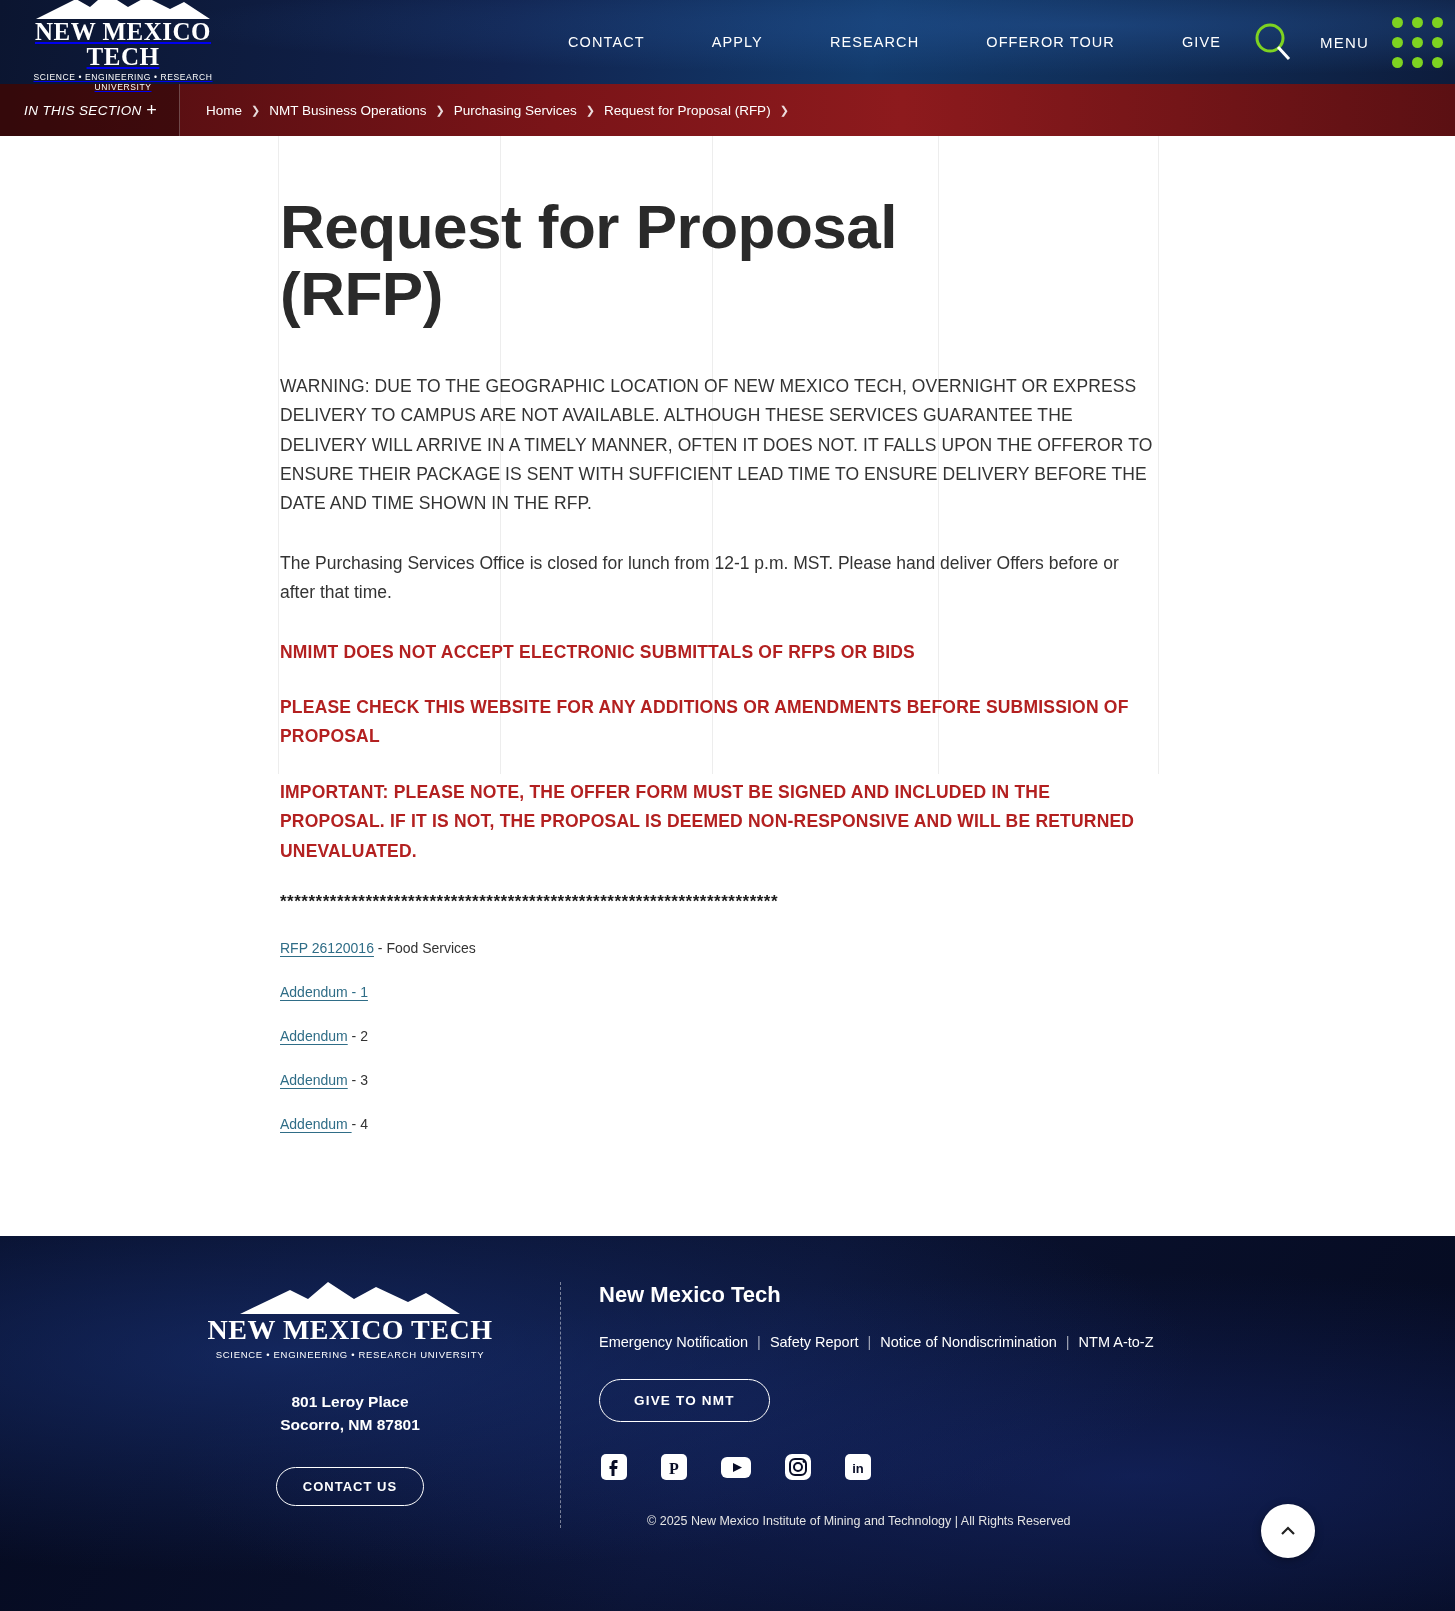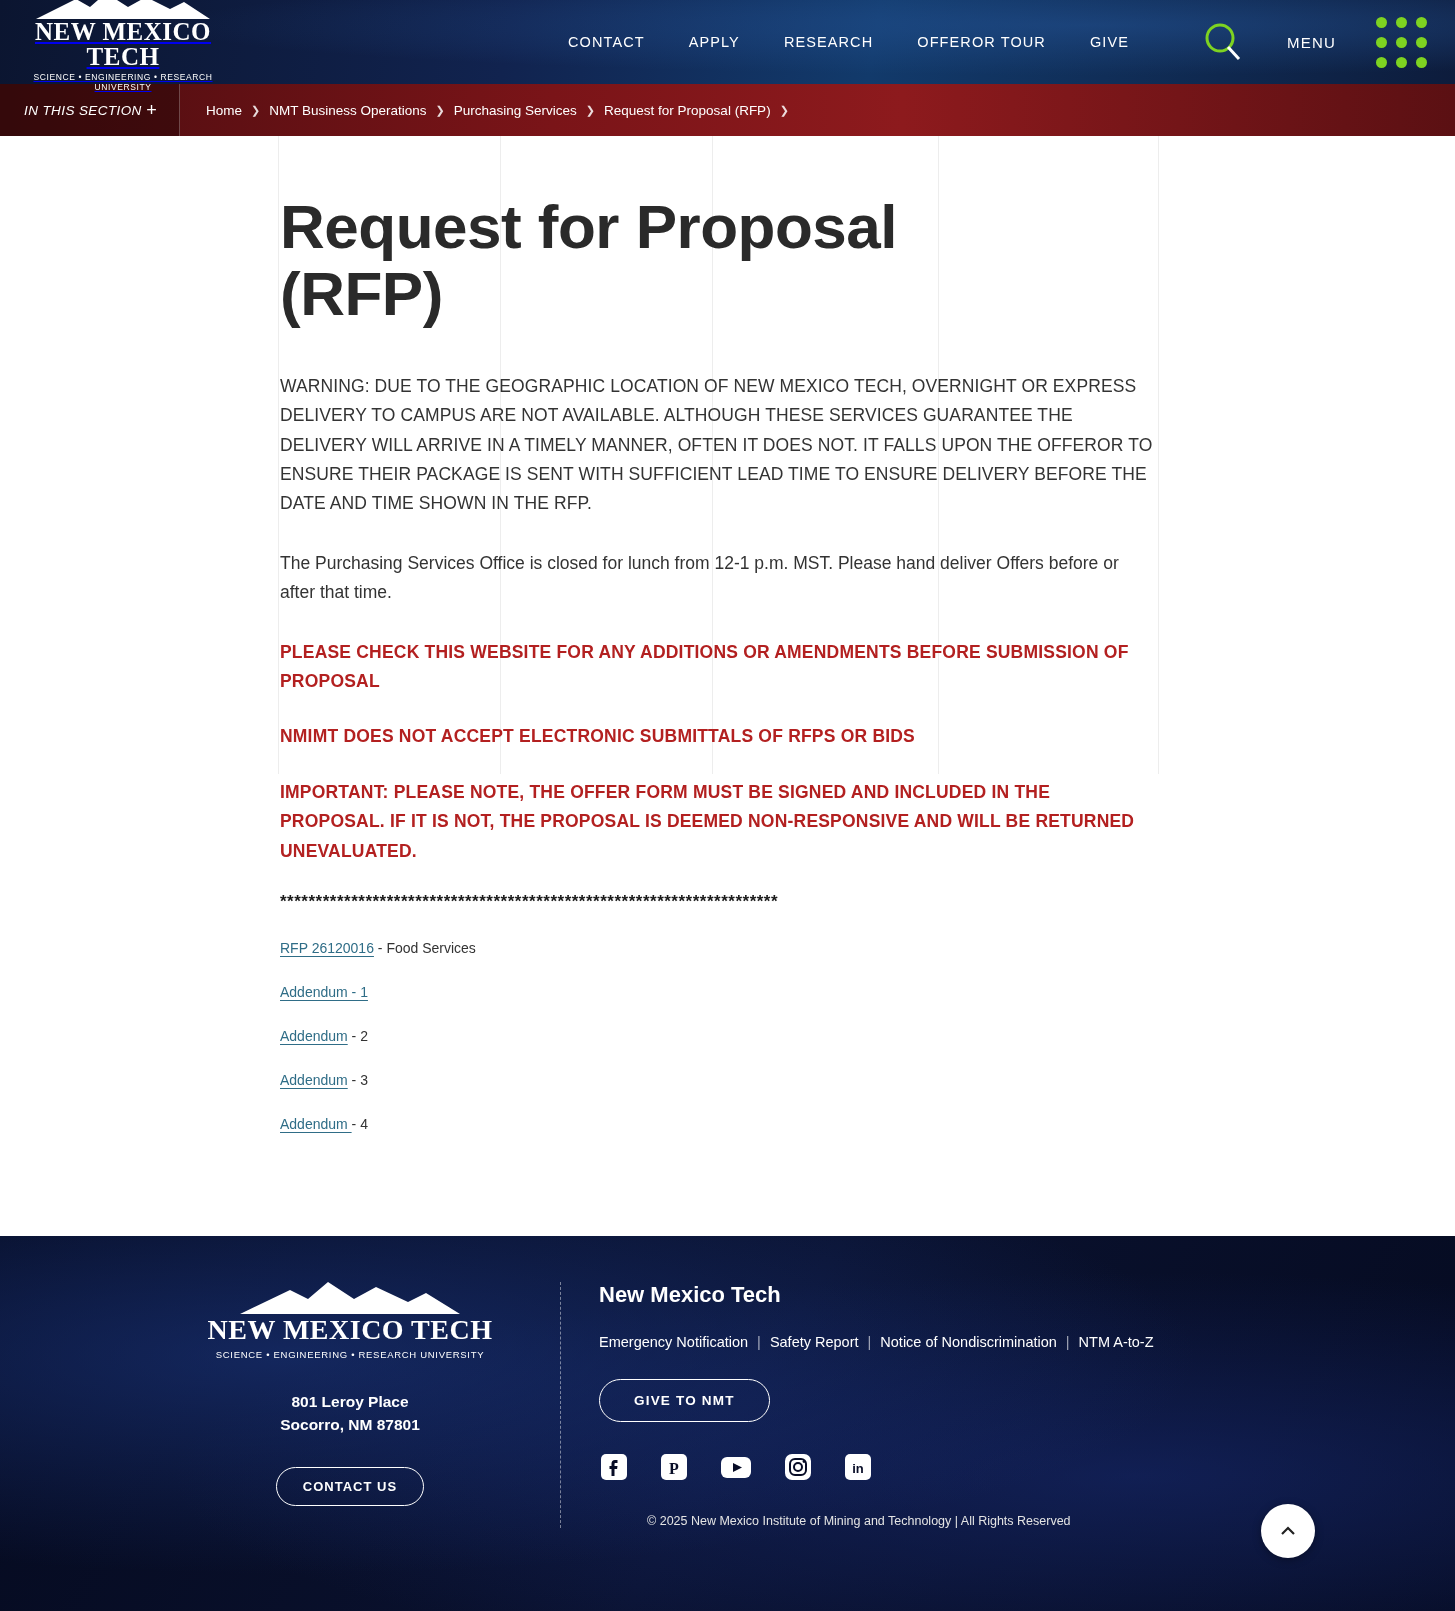--- a/index.html
+++ b/index.html
@@ -31,29 +31,29 @@
     color:#fff; font-weight:700; letter-spacing:.5px;
     font-size: 25px; line-height: 1; text-align:center;
     font-family: "Liberation Serif", serif;
   }
   .logo-sub {
     color:#fff; font-size: 8.5px; letter-spacing: .6px;
     text-align:center; margin-top:3px; font-family:"Liberation Sans", sans-serif;
   }
   .topnav {
     position:relative; z-index:2;
-    display:flex; gap:44px; margin-left: 350px; align-items:center;
+    display:flex; gap:67px; margin-left: 350px; align-items:center;
   }
   .topnav a {
     color:#fff; text-decoration:none; font-size:14.5px;
     letter-spacing:1.1px; font-weight:500;
   }
   .header-right {
     position:relative; z-index:2; margin-left:auto; display:flex;
-    align-items:center; gap:40px; padding-right:28px;
+    align-items:center; gap:23px; padding-right:12px;
   }
   .search-btn { width:48px; height:48px; position:relative; cursor:pointer; }
   .menu-label { color:#fff; font-size:15px; letter-spacing:1.2px; font-weight:500; }
   .dots { display:grid; grid-template-columns:repeat(3,11px); gap:9px; }
   .dots i { display:block; width:11px; height:11px; border-radius:50%; background:#7ed321; }
 
   
   .crumbbar {
     height: 52px; display:flex; align-items:stretch;
     background: linear-gradient(90deg,#4c0d10 0%, #7a1418 38%, #8d1a1d 62%, #5b1013 100%);
@@ -228,22 +228,22 @@
       <i style="left:1158px"></i>
   </div>
   <div class="right-rail"></div>
 
   <div class="content">
     <h1>Request for Proposal (RFP)</h1>
 
     <p class="body warning">WARNING:  DUE TO THE GEOGRAPHIC LOCATION OF NEW MEXICO TECH, OVERNIGHT OR EXPRESS DELIVERY TO CAMPUS ARE NOT AVAILABLE.  ALTHOUGH THESE SERVICES GUARANTEE THE DELIVERY WILL ARRIVE IN A TIMELY MANNER, OFTEN IT DOES NOT.  IT FALLS UPON THE OFFEROR TO ENSURE THEIR PACKAGE IS SENT WITH SUFFICIENT LEAD TIME TO ENSURE DELIVERY BEFORE THE DATE AND TIME SHOWN IN THE RFP.</p>
     <p class="body">The Purchasing Services Office is closed for lunch from 12-1 p.m. MST.  Please hand deliver Offers before or after that time.</p>
 
+    <p class="red">NMIMT DOES NOT ACCEPT ELECTRONIC SUBMITTALS OF RFPS OR BIDS</p>
     <p class="red">PLEASE CHECK THIS WEBSITE FOR ANY ADDITIONS OR AMENDMENTS BEFORE SUBMISSION OF PROPOSAL</p>
-    <p class="red">NMIMT DOES NOT ACCEPT ELECTRONIC SUBMITTALS OF RFPS OR BIDS</p>
     <p class="red">IMPORTANT: PLEASE NOTE, THE OFFER FORM MUST BE SIGNED AND INCLUDED IN THE PROPOSAL.  IF IT IS NOT, THE PROPOSAL IS DEEMED NON-RESPONSIVE AND WILL BE RETURNED UNEVALUATED.</p>
 
     <p class="stars">**********************************************************************</p>
 
     <div class="linkrow">
       <a href="#">RFP 26120016</a><span> - Food Services</span>
     </div>
     <div class="linkrow">
       <a href="#">Addendum - 1</a><span></span>
     </div>

